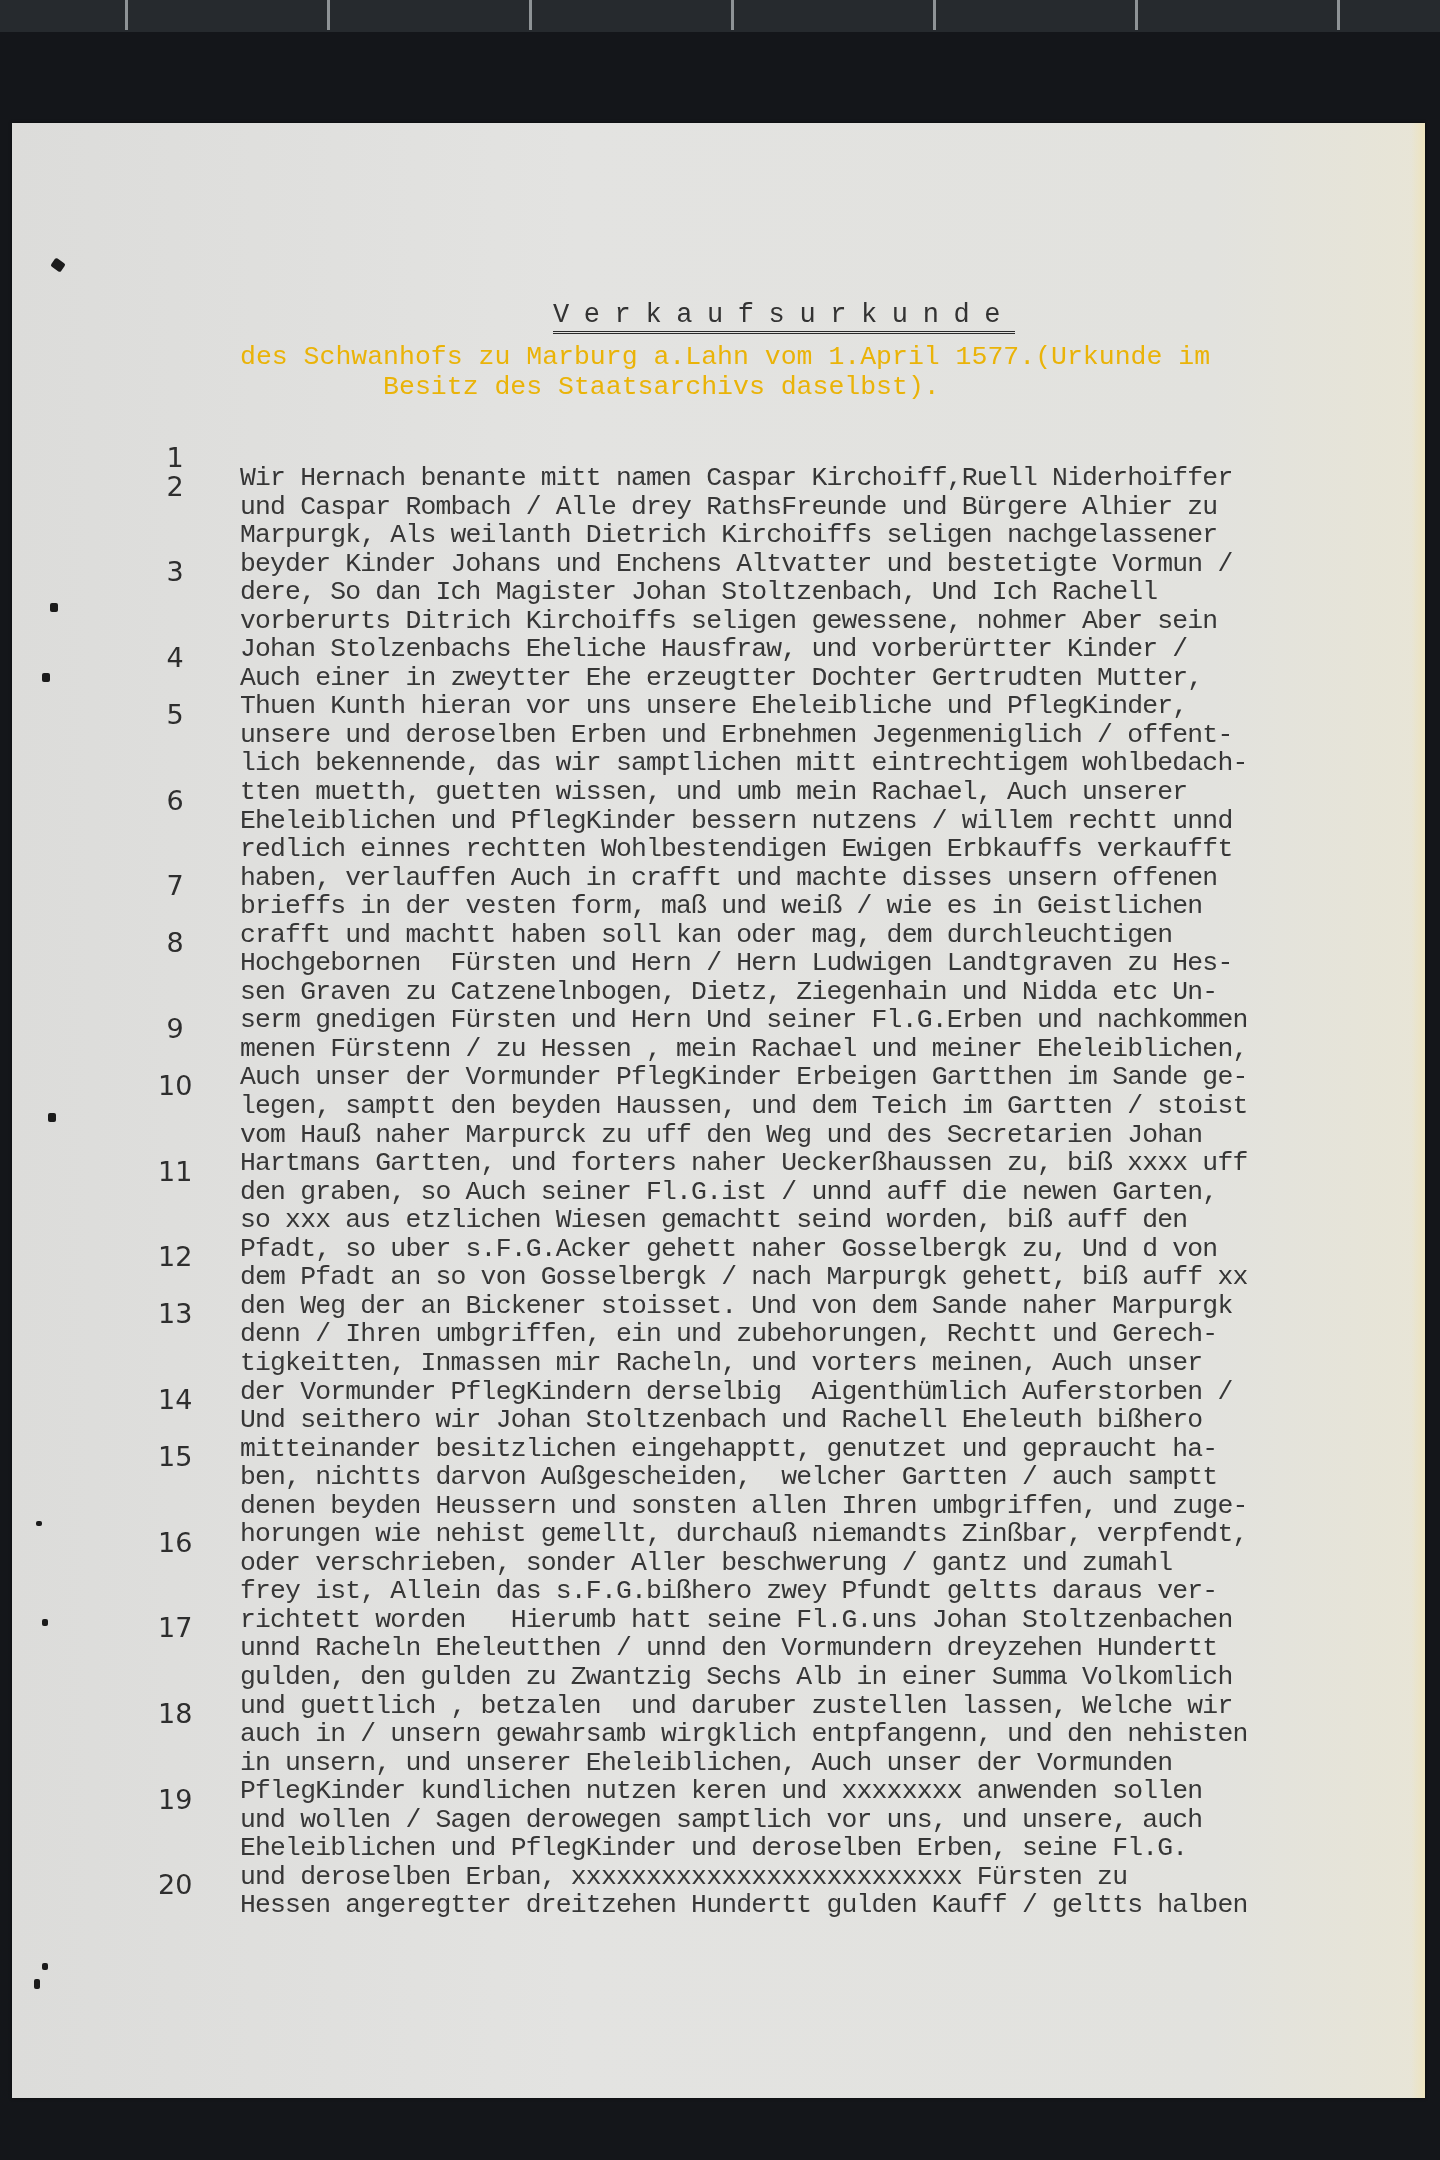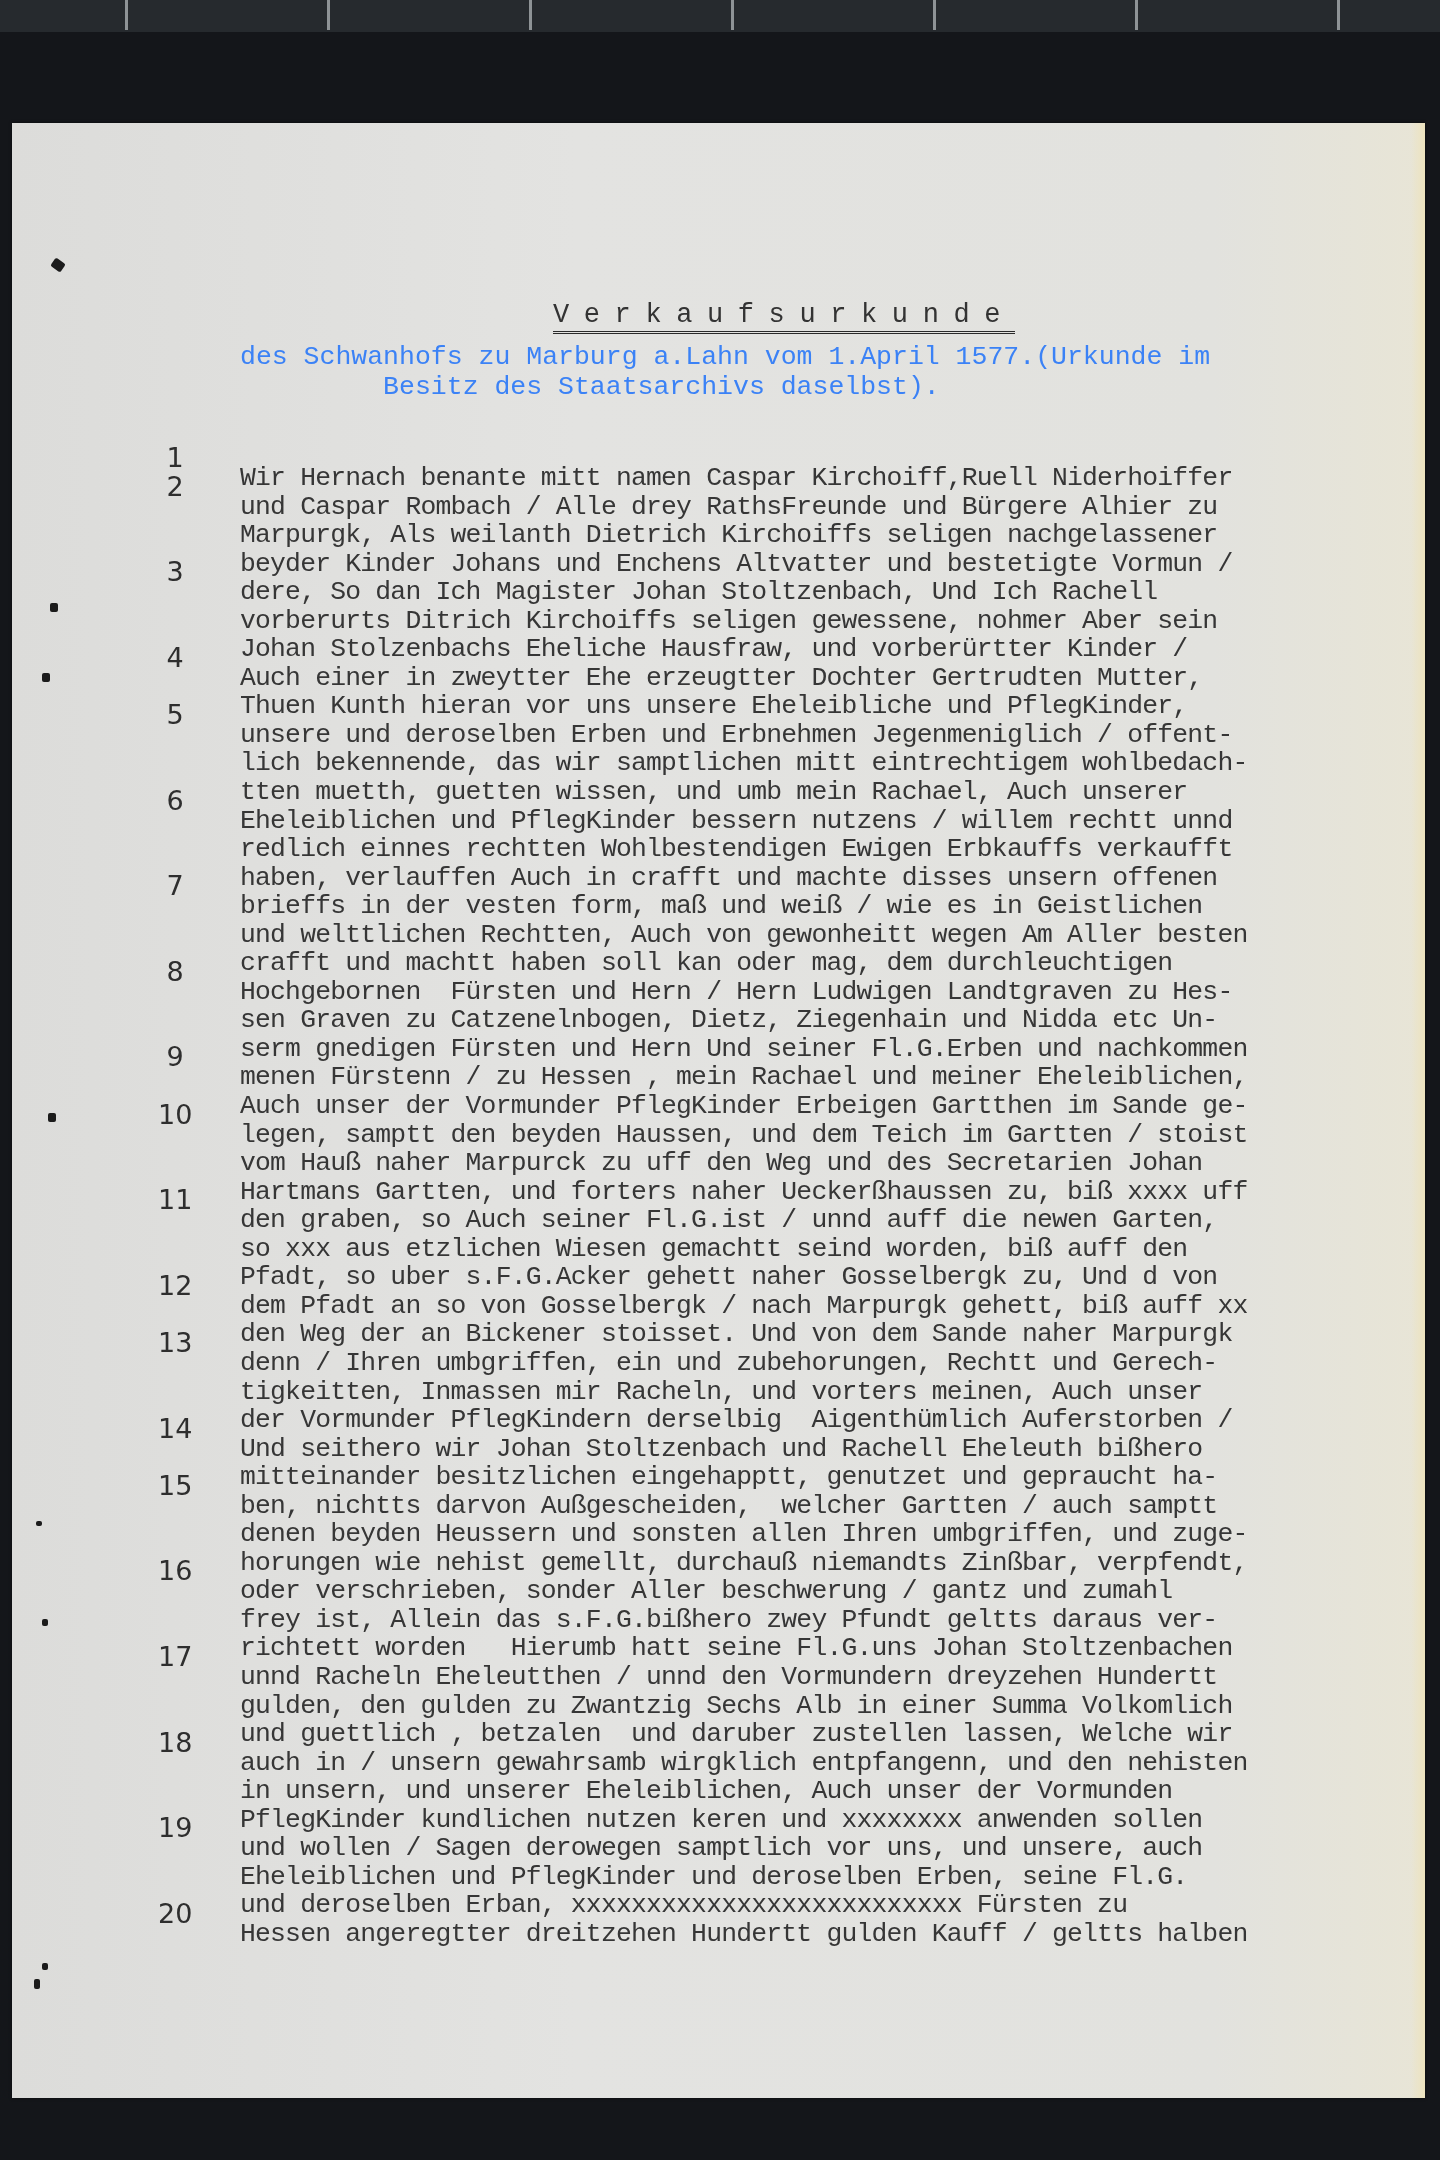--- a/index.html
+++ b/index.html
@@ -27,21 +27,21 @@
   .punch {
     position: absolute; width: 8px; height: 9px; background: #1b1b1b; border-radius: 2px;
   }
   .title {
     position: absolute; left: 553px; top: 300px;
     font-size: 27px; letter-spacing: 14.6px; color: #333;
     border-bottom: 3px double #2a2a2a; padding-bottom: 1px; line-height: 30px;
   }
   .subtitle {
     position: absolute; left: 240px; top: 342px; width: 1130px;
-    font-size: 26.5px; color: #3b82f6; line-height: 30px; white-space: pre;
+    font-size: 26.5px; color: #eab308; line-height: 30px; white-space: pre;
   }
   .lines {
     position: absolute; left: 0; top: 444px; width: 1440px;
   }
   .line {
     position: relative; height: 28.55px; line-height: 28.55px;
     white-space: pre; font-size: 26.4px; color: #363636;
   }
   .lnum {
     position: absolute; left: 158px; width: 34px; text-align: center;
@@ -91,21 +91,20 @@
     <div class="line"><span class="lnum"></span><span class="ltext">Johan Stolzenbachs Eheliche Hausfraw, und vorberürtter Kinder /</span></div>
     <div class="line"><span class="lnum">4</span><span class="ltext">Auch einer in zweytter Ehe erzeugtter Dochter Gertrudten Mutter,</span></div>
     <div class="line"><span class="lnum"></span><span class="ltext">Thuen Kunth hieran vor uns unsere Eheleibliche und PflegKinder,</span></div>
     <div class="line"><span class="lnum">5</span><span class="ltext">unsere und deroselben Erben und Erbnehmen Jegenmeniglich / offent-</span></div>
     <div class="line"><span class="lnum"></span><span class="ltext">lich bekennende, das wir samptlichen mitt eintrechtigem wohlbedach-</span></div>
     <div class="line"><span class="lnum"></span><span class="ltext">tten muetth, guetten wissen, und umb mein Rachael, Auch unserer</span></div>
     <div class="line"><span class="lnum">6</span><span class="ltext">Eheleiblichen und PflegKinder bessern nutzens / willem rechtt unnd</span></div>
     <div class="line"><span class="lnum"></span><span class="ltext">redlich einnes rechtten Wohlbestendigen Ewigen Erbkauffs verkaufft</span></div>
     <div class="line"><span class="lnum"></span><span class="ltext">haben, verlauffen Auch in crafft und machte disses unsern offenen</span></div>
     <div class="line"><span class="lnum">7</span><span class="ltext">brieffs in der vesten form, maß und weiß / wie es in Geistlichen</span></div>
-    <div class="line"><span class="lnum"></span><span class="ltext">und welttlichen Rechtten, Auch von gewonheitt wegen Am Aller besten</span></div>
     <div class="line"><span class="lnum"></span><span class="ltext">crafft und machtt haben soll kan oder mag, dem durchleuchtigen</span></div>
     <div class="line"><span class="lnum">8</span><span class="ltext">Hochgebornen  Fürsten und Hern / Hern Ludwigen Landtgraven zu Hes-</span></div>
     <div class="line"><span class="lnum"></span><span class="ltext">sen Graven zu Catzenelnbogen, Dietz, Ziegenhain und Nidda etc Un-</span></div>
     <div class="line"><span class="lnum"></span><span class="ltext">serm gnedigen Fürsten und Hern Und seiner Fl.G.Erben und nachkommen</span></div>
     <div class="line"><span class="lnum">9</span><span class="ltext">menen Fürstenn / zu Hessen , mein Rachael und meiner Eheleiblichen,</span></div>
     <div class="line"><span class="lnum"></span><span class="ltext">Auch unser der Vormunder PflegKinder Erbeigen Gartthen im Sande ge-</span></div>
     <div class="line"><span class="lnum">10</span><span class="ltext">legen, samptt den beyden Haussen, und dem Teich im Gartten / stoist</span></div>
     <div class="line"><span class="lnum"></span><span class="ltext">vom Hauß naher Marpurck zu uff den Weg und des Secretarien Johan</span></div>
     <div class="line"><span class="lnum"></span><span class="ltext">Hartmans Gartten, und forters naher Ueckerßhaussen zu, biß xxxx uff</span></div>
     <div class="line"><span class="lnum">11</span><span class="ltext">den graben, so Auch seiner Fl.G.ist / unnd auff die newen Garten,</span></div>

